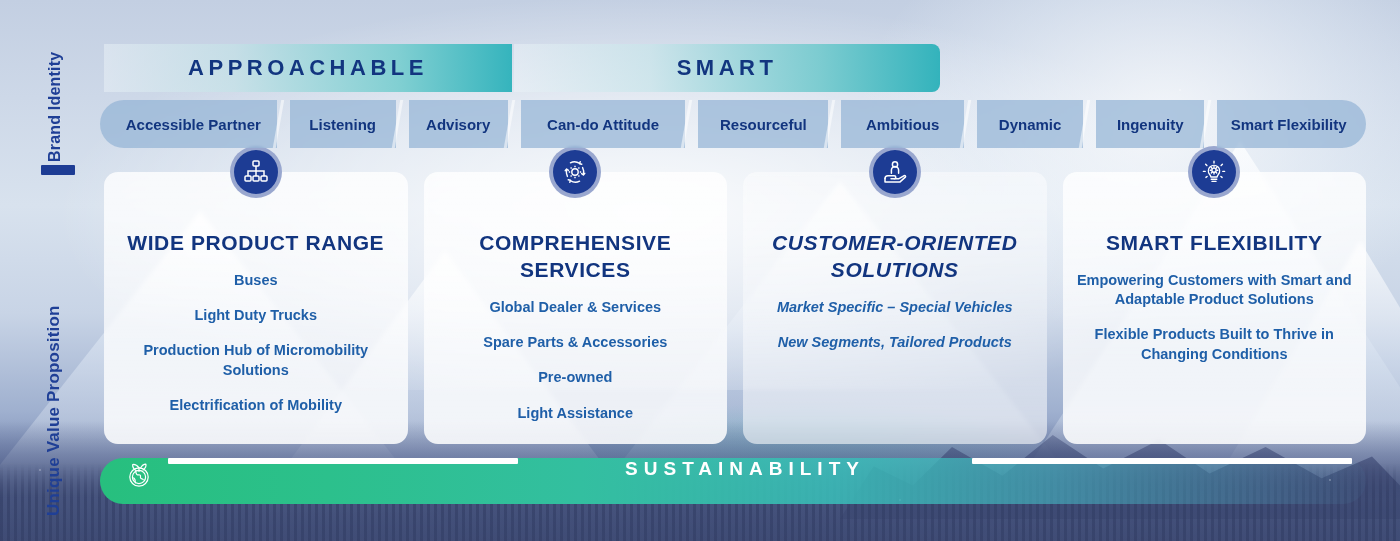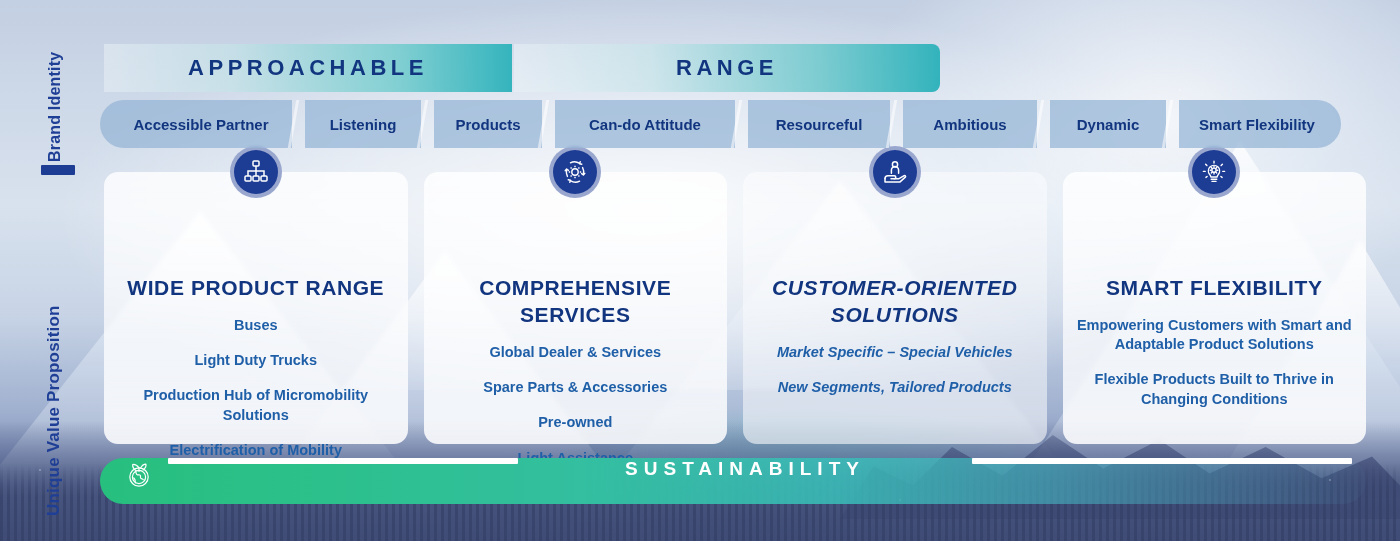--- a/index.html
+++ b/index.html
@@ -147,21 +147,21 @@
   .card-icon {
     position:absolute; top:-26px; left:50%; transform:translateX(-50%);
     width:52px; height:52px; border-radius:50%;
     background:#1d3c94;
     border:4px solid rgba(255,255,255,.55);
     display:flex; align-items:center; justify-content:center;
   }
   .card-icon svg { width:28px; height:28px; display:block; }
   .card-title {
     color:#12357f; font-size:21px; font-weight:600; letter-spacing:.6px;
-    line-height:1.28; padding:0 12px; margin-bottom:14px;margin-top:45px;
+    line-height:1.28; padding:0 12px; margin-bottom:14px;
   }
   .card-item {
     color:#1f5fa8; font-size:14.5px; font-weight:600; line-height:1.33;
     padding:0 14px; margin-bottom:16px;
   }
   .card-item:last-child { margin-bottom:0; }
 
   
   #sustain {
     position:absolute; left:100px; top:458px; width:1266px; height:46px; z-index:5;
@@ -203,45 +203,48 @@
   <div class="rail-label uvp">Unique Value Proposition</div>
 </div>
 
 <div id="pillars">
   <div class="pillar p-approach">
     <div class="pbar"></div>
     <span class="ptxt">APPROACHABLE</span>
   </div>
   <div class="pillar p-agile">
     <div class="pbar"></div>
-    <span class="ptxt">RANGE</span>
+    <span class="ptxt">SMART</span>
   </div>
 </div>
 
 <div id="pills">
   <div class="pill" style="width:192px">
     <span>Accessible Partner</span>
     </div>
   <div class="pill" style="width:116px">
     <span>Listening</span>
     </div>
   <div class="pill" style="width:108px">
-    <span>Products</span>
+    <span>Advisory</span>
     </div>
   <div class="pill" style="width:180px">
     <span>Can-do Attitude</span>
     </div>
   <div class="pill" style="width:142px">
     <span>Resourceful</span>
     </div>
   <div class="pill" style="width:134px">
     <span>Ambitious</span>
     </div>
   <div class="pill" style="width:116px">
     <span>Dynamic</span>
+    </div>
+  <div class="pill" style="width:118px">
+    <span>Ingenuity</span>
     </div>
   <div class="pill" style="width:162px">
     <span>Smart Flexibility</span>
     </div>
 </div>
 
 <div id="cards">
 
   <div class="card">
     <div class="card-icon">

